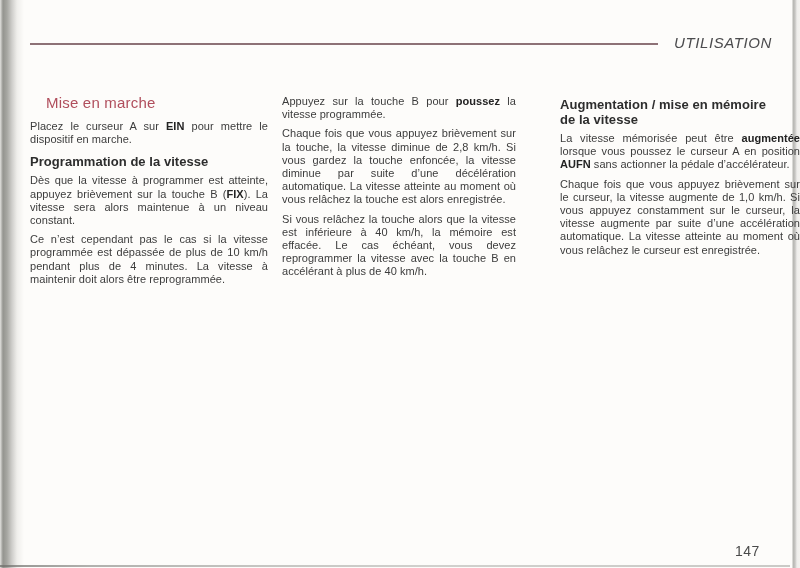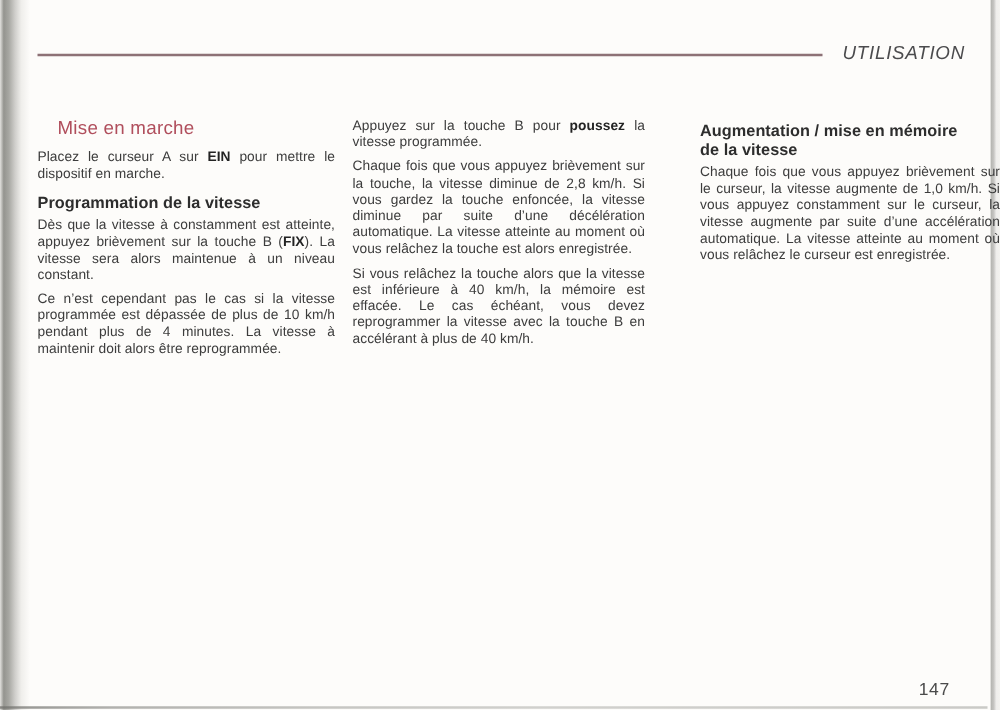--- a/index.html
+++ b/index.html
@@ -82,30 +82,31 @@
   <div class="scan-edge-right"></div>
   <div class="scan-edge-bottom"></div>
 
   <div class="header-rule"></div>
   <div class="header-title">UTILISATION</div>
 
   <div class="col col1">
     <h2 class="red-heading">Mise en marche</h2>
     <p><span>Placez le curseur A sur </span><b>EIN</b><span> pour mettre le dispositif en marche.</span></p>
     <h3 class="sub-heading">Programmation de la vitesse</h3>
-    <p><span>Dès que la vitesse à constamment est atteinte, appuyez brièvement sur la touche B (</span><b>FIX</b><span>). La vitesse sera alors maintenue à un niveau constant.</span></p>
+    <p><span>Dès que la vitesse à programmer est atteinte, appuyez brièvement sur la touche B (</span><b>FIX</b><span>). La vitesse sera alors maintenue à un niveau constant.</span></p>
     <p>Ce n’est cependant pas le cas si la vitesse programmée est dépassée de plus de 10 km/h pendant plus de 4 minutes. La vitesse à maintenir doit alors être reprogrammée.</p>
   </div>
 
   <div class="col col2">
     <p><span>Appuyez sur la touche B pour </span><b>poussez</b><span> la vitesse programmée.</span></p>
     <p>Chaque fois que vous appuyez brièvement sur la touche, la vitesse diminue de 2,8 km/h. Si vous gardez la touche enfoncée, la vitesse diminue par suite d’une décélération automatique. La vitesse atteinte au moment où vous relâchez la touche est alors enregistrée.</p>
     <p>Si vous relâchez la touche alors que la vitesse est inférieure à 40 km/h, la mémoire est effacée. Le cas échéant, vous devez reprogrammer la vitesse avec la touche B en accélérant à plus de 40 km/h.</p>
   </div>
 
   <div class="col col3">
     <h3 class="sub-heading">Augmentation / mise en mémoire de la vitesse</h3>
+    <p><span>La vitesse mémorisée peut être </span><b>augmentée</b><span> lorsque vous poussez le curseur A en position </span><b>AUFN</b><span> sans actionner la pédale d’accélérateur.</span></p>
     <p>Chaque fois que vous appuyez brièvement sur le curseur, la vitesse augmente de 1,0 km/h. Si vous appuyez constamment sur le curseur, la vitesse augmente par suite d’une accélération automatique. La vitesse atteinte au moment où vous relâchez le curseur est enregistrée.</p>
   </div>
 
   <div class="page-number">147</div>
 
 </div>
 
 </body></html>

